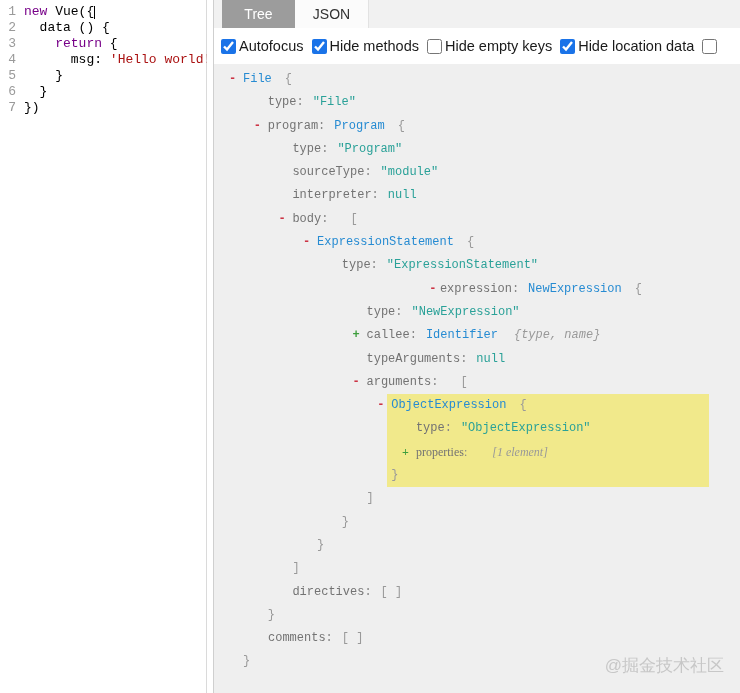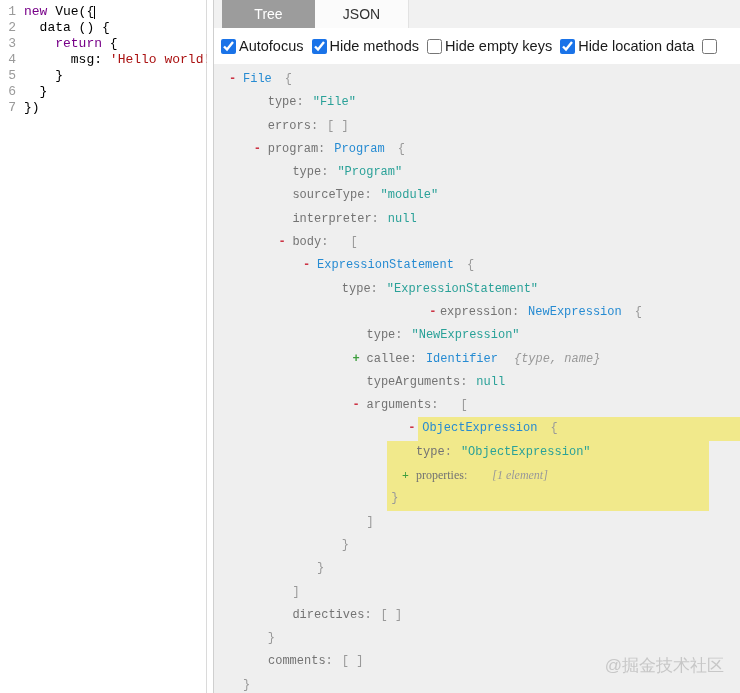--- a/index.html
+++ b/index.html
@@ -14,21 +14,21 @@
   .seg.plain{color:#000;}
   .seg.keyword{color:#770088;}
   .seg.string{color:#aa1111;}
   .cursor{display:inline-block;width:1px;height:13px;background:#000;vertical-align:text-bottom;}
 
   .spacer{width:6px;background:#fff;}
 
   
   .right-pane{flex:1;display:flex;flex-direction:column;border-left:1px solid #cfcfcf;overflow:hidden;min-width:0;}
   .tab-bar{height:28px;flex:none;background:#f1f1f1;display:flex;padding-left:8px;}
-  .tab{width:93px;display:flex;align-items:center;justify-content:center;font-size:14px;
+  .tab{width:73px;display:flex;align-items:center;justify-content:center;font-size:14px;
     color:#333;background:#fbfbfb;border-right:1px solid #e2e2e2;cursor:default;}
   .tab.active{background:#9c9c9c;color:#fff;border-right:none;}
   .toolbar{height:36px;flex:none;background:#fff;display:flex;align-items:center;
     padding-left:7px;gap:8px;font-size:14.5px;color:#1a1a1a;white-space:nowrap;overflow:hidden;}
   .cb{display:flex;align-items:center;gap:3px;flex:none;}
   .cb input{width:15px;height:15px;margin:0;accent-color:#1a73e8;}
 
   
   .tree{flex:1;background:#efefef;position:relative;padding-top:4px;overflow:hidden;
     font-family:"Liberation Mono","DejaVu Sans Mono",monospace;font-size:12px;}
@@ -88,34 +88,33 @@
         </label>
         <label class="cb">
           <input type="checkbox" style="">
           <span></span>
         </label>
       </div>
     <div class="tree">
       <div id="tree-rows">
           <div class="tree-row" style="padding-left: 15px;"><span class="row-content"><span class="toggle minus">-</span><span class="node">File</span><span class="punct open">{</span></span></div>
           <div class="tree-row" style="padding-left: 39.7px;"><span class="row-content"><span class="tspacer"></span><span class="key">type</span><span class="colon">:</span><span class="val">"File"</span></span></div>
-          <div class="tree-row" style="padding-left: 39.7px;"><span class="row-content"><span class="tspacer"></span><span class="key">errors</span><span class="colon">:</span><span class="punct">[ ]</span></span></div>
           <div class="tree-row" style="padding-left: 39.7px;"><span class="row-content"><span class="toggle minus">-</span><span class="key">program</span><span class="colon">:</span><span class="node">Program</span><span class="punct open">{</span></span></div>
           <div class="tree-row" style="padding-left: 64.4px;"><span class="row-content"><span class="tspacer"></span><span class="key">type</span><span class="colon">:</span><span class="val">"Program"</span></span></div>
           <div class="tree-row" style="padding-left: 64.4px;"><span class="row-content"><span class="tspacer"></span><span class="key">sourceType</span><span class="colon">:</span><span class="val">"module"</span></span></div>
           <div class="tree-row" style="padding-left: 64.4px;"><span class="row-content"><span class="tspacer"></span><span class="key">interpreter</span><span class="colon">:</span><span class="val">null</span></span></div>
           <div class="tree-row" style="padding-left: 64.4px;"><span class="row-content"><span class="toggle minus">-</span><span class="key">body</span><span class="colon">:</span><span class="punct open">[</span></span></div>
           <div class="tree-row" style="padding-left: 89.1px;"><span class="row-content"><span class="toggle minus">-</span><span class="node">ExpressionStatement</span><span class="punct open">{</span></span></div>
           <div class="tree-row" style="padding-left: 113.8px;"><span class="row-content"><span class="tspacer"></span><span class="key">type</span><span class="colon">:</span><span class="val">"ExpressionStatement"</span></span></div>
           <div class="tree-row" style="padding-left: 113.8px; text-align: center;"><span class="row-content"><span class="toggle minus">-</span><span class="key">expression</span><span class="colon">:</span><span class="node">NewExpression</span><span class="punct open">{</span></span></div>
           <div class="tree-row" style="padding-left: 138.5px;"><span class="row-content"><span class="tspacer"></span><span class="key">type</span><span class="colon">:</span><span class="val">"NewExpression"</span></span></div>
           <div class="tree-row" style="padding-left: 138.5px;"><span class="row-content"><span class="toggle plus">+</span><span class="key">callee</span><span class="colon">:</span><span class="node">Identifier</span><span class="meta">{type, name}</span></span></div>
           <div class="tree-row" style="padding-left: 138.5px;"><span class="row-content"><span class="tspacer"></span><span class="key">typeArguments</span><span class="colon">:</span><span class="val">null</span></span></div>
           <div class="tree-row" style="padding-left: 138.5px;"><span class="row-content"><span class="toggle minus">-</span><span class="key">arguments</span><span class="colon">:</span><span class="punct open">[</span></span></div>
-          <div class="tree-row" style="padding-left: 163.2px; margin-left: 31px;"><span class="hl-bg"></span><span class="row-content"><span class="toggle minus">-</span><span class="node">ObjectExpression</span><span class="punct open">{</span></span></div>
+          <div class="tree-row" style="padding-left: 163.2px;"><span class="hl-bg"></span><span class="row-content"><span class="toggle minus">-</span><span class="node">ObjectExpression</span><span class="punct open">{</span></span></div>
           <div class="tree-row" style="padding-left: 187.9px;"><span class="hl-bg"></span><span class="row-content"><span class="tspacer"></span><span class="key">type</span><span class="colon">:</span><span class="val">"ObjectExpression"</span></span></div>
           <div class="tree-row" style="padding-left: 187.9px; font-family: Liberation Serif, serif;"><span class="hl-bg"></span><span class="row-content"><span class="toggle plus">+</span><span class="key">properties</span><span class="colon">:</span><span class="meta">[1 element]</span></span></div>
           <div class="tree-row" style="padding-left: 163.2px;"><span class="hl-bg"></span><span class="row-content"><span class="tspacer"></span><span class="punct">}</span></span></div>
           <div class="tree-row" style="padding-left: 138.5px;"><span class="row-content"><span class="tspacer"></span><span class="punct">]</span></span></div>
           <div class="tree-row" style="padding-left: 113.8px;"><span class="row-content"><span class="tspacer"></span><span class="punct">}</span></span></div>
           <div class="tree-row" style="padding-left: 89.1px;"><span class="row-content"><span class="tspacer"></span><span class="punct">}</span></span></div>
           <div class="tree-row" style="padding-left: 64.4px;"><span class="row-content"><span class="tspacer"></span><span class="punct">]</span></span></div>
           <div class="tree-row" style="padding-left: 64.4px;"><span class="row-content"><span class="tspacer"></span><span class="key">directives</span><span class="colon">:</span><span class="punct">[ ]</span></span></div>
           <div class="tree-row" style="padding-left: 39.7px;"><span class="row-content"><span class="tspacer"></span><span class="punct">}</span></span></div>
           <div class="tree-row" style="padding-left: 40px;"><span class="row-content"><span class="tspacer"></span><span class="key">comments</span><span class="colon">:</span><span class="punct">[ ]</span></span></div>

